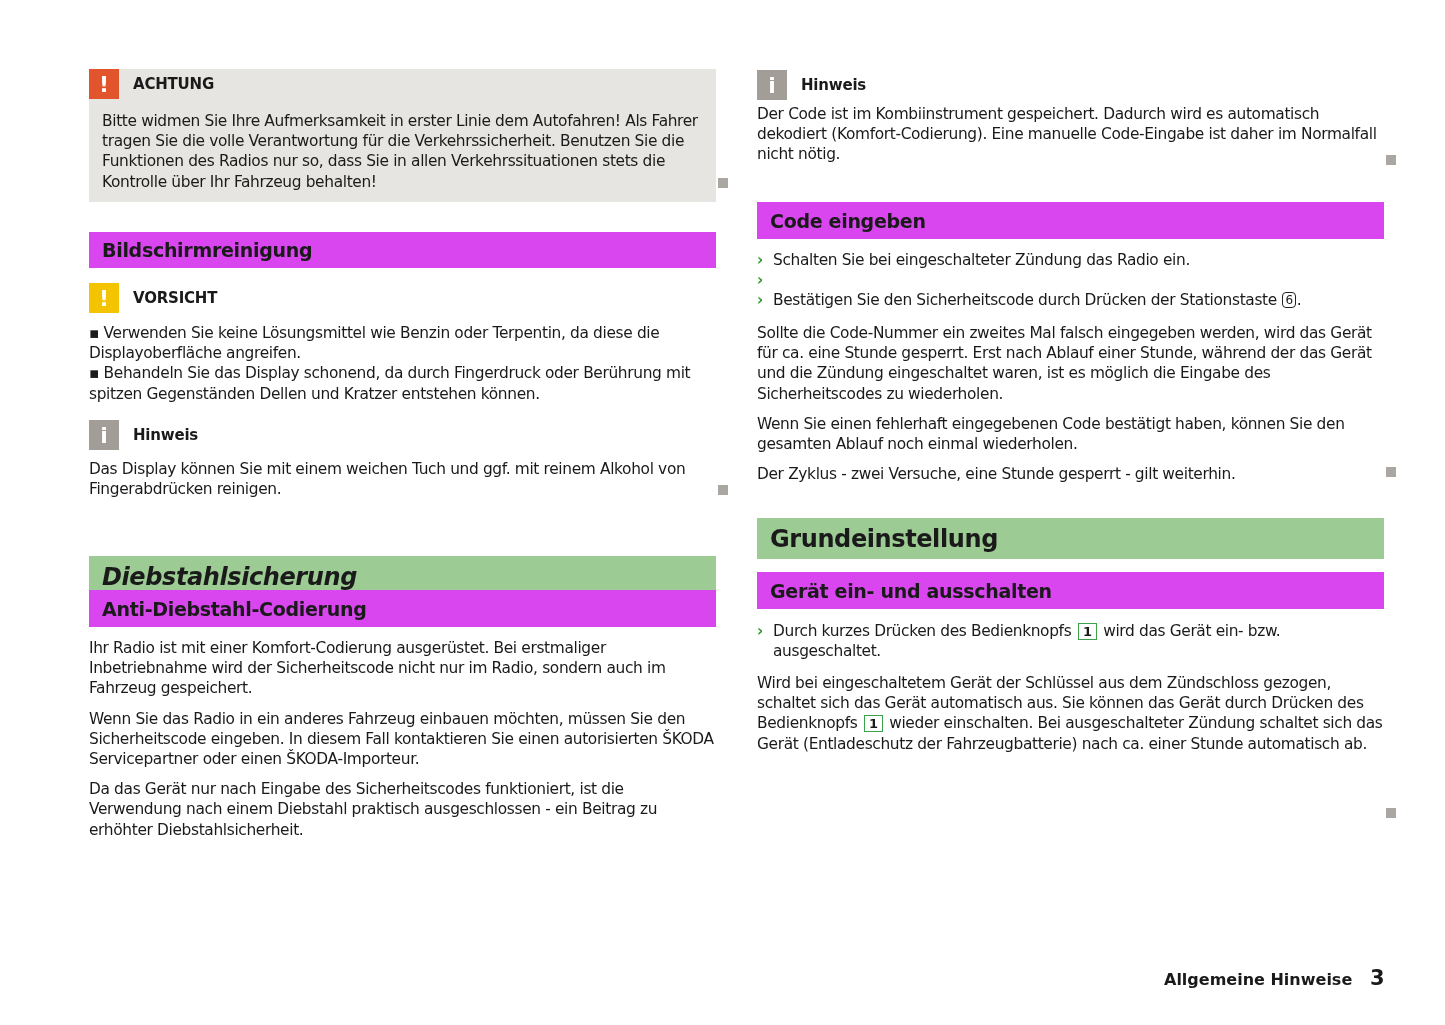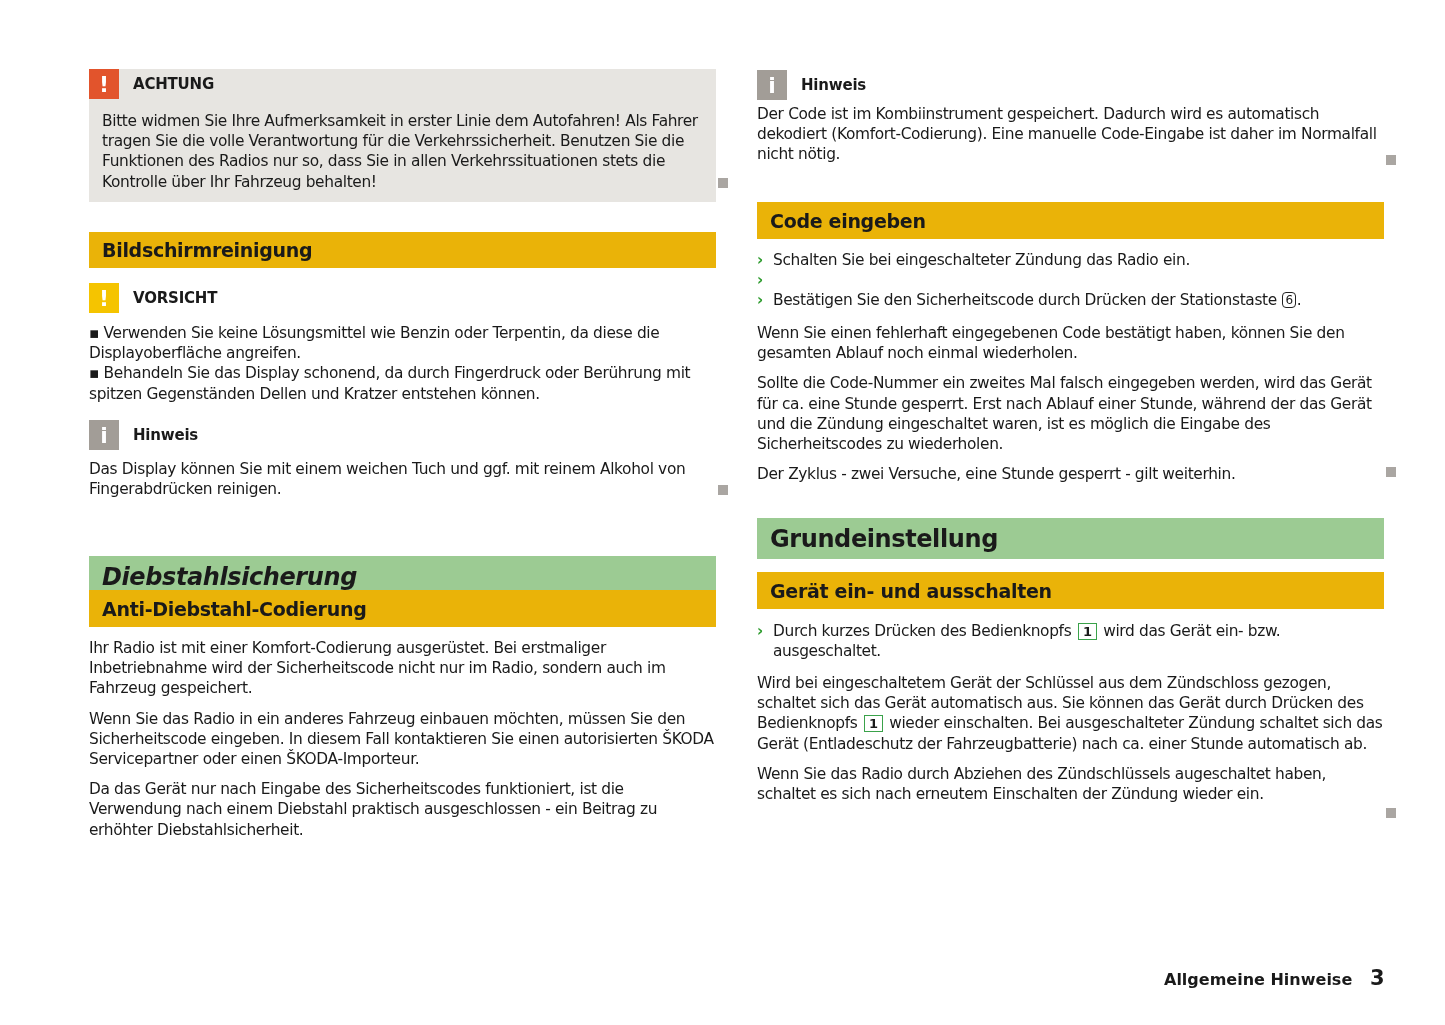--- a/index.html
+++ b/index.html
@@ -12,21 +12,21 @@
     p { margin: 0; }
     .body-text { font-size: 15.4px; line-height: 20.2px; letter-spacing: -0.35px; }
     .notice-head { display: flex; align-items: center; height: 30px; }
     .notice-icon { width: 30px; height: 30px; display: flex; align-items: center; justify-content: center;
                    color: #fff; font-weight: bold; font-size: 22px; font-family: "DejaVu Sans", sans-serif; }
     .notice-title { margin-left: 14px; font-size: 15px; font-weight: bold; letter-spacing: -0.2px; }
     .icon-warning { background: #e2542c; }
     .icon-caution { background: #f5c400; }
     .icon-info { background: #a29d97; }
     .achtung-box { background: #e7e5e1; }
-    .bar-gray { background: #eab308; height: 36px; display: flex; align-items: center; }
+    .bar-gray { background: #d946ef; height: 36px; display: flex; align-items: center; }
     .bar-gray span { margin-left: 13px; font-size: 19px; font-weight: bold; letter-spacing: -0.3px; }
     .bar-green { background: #9ccb93; height: 41px; display: flex; align-items: center; }
     .bar-green span { margin-left: 13px; font-size: 24px; font-weight: bold; letter-spacing: -0.4px; }
     .end-mark { position: absolute; width: 10px; height: 10px; background: #aaa6a2; }
     .step { display: flex; }
     .chev { color: #2f9c2f; font-weight: bold; width: 16px; flex: 0 0 16px; font-size: 15px; }
     .key-round { display: inline-block; border: 1.3px solid #222; border-radius: 4px; font-size: 12px;
                  line-height: 14px; padding: 0 2px; margin: 0 1px; vertical-align: 1px; }
     .key-green { display: inline-block; border: 1.5px solid #3aa24a; font-size: 13px; font-weight: bold;
                  line-height: 15px; padding: 0 4px; margin: 0 2px; vertical-align: 0px; }
@@ -110,22 +110,22 @@
     <div class="step body-text">
       <span class="chev">›</span>
       <span>
         <span>Bestätigen Sie den Sicherheitscode durch Drücken der Stationstaste</span>
         <span class="key-round">6</span><span>.</span>
       </span>
     </div>
   </div>
 
   <div class="abs" style="top:323px;">
+    <p class="body-text" style="margin-bottom:10px;">Sollte die Code-Nummer ein zweites Mal falsch eingegeben werden, wird das Gerät für ca. eine Stunde gesperrt. Erst nach Ablauf einer Stunde, während der das Gerät und die Zündung eingeschaltet waren, ist es möglich die Eingabe des Sicherheitscodes zu wiederholen.</p>
     <p class="body-text" style="margin-bottom:10px;">Wenn Sie einen fehlerhaft eingegebenen Code bestätigt haben, können Sie den gesamten Ablauf noch einmal wiederholen.</p>
-    <p class="body-text" style="margin-bottom:10px;">Sollte die Code-Nummer ein zweites Mal falsch eingegeben werden, wird das Gerät für ca. eine Stunde gesperrt. Erst nach Ablauf einer Stunde, während der das Gerät und die Zündung eingeschaltet waren, ist es möglich die Eingabe des Sicherheitscodes zu wiederholen.</p>
     <p class="body-text">Der Zyklus - zwei Versuche, eine Stunde gesperrt - gilt weiterhin.</p>
   </div>
   <div class="end-mark" style="left:629px; top:467px;"></div>
 
   <div class="abs bar-green" style="top:518px;">
     <span>Grundeinstellung</span>
   </div>
 
   <div class="abs bar-gray" style="top:572px; height:37px;">
     <span>Gerät ein- und ausschalten</span>
@@ -141,19 +141,18 @@
       </span>
     </div>
   </div>
 
   <div class="abs" style="top:673px;">
     <p class="body-text" style="margin-bottom:10px;">
       <span>Wird bei eingeschaltetem Gerät der Schlüssel aus dem Zündschloss gezogen, schaltet sich das Gerät automatisch aus. Sie können das Gerät durch Drücken des Bedienknopfs</span>
       <span class="key-green">1</span>
       <span>wieder einschalten. Bei ausgeschalteter Zündung schaltet sich das Gerät (Entladeschutz der Fahrzeugbatterie) nach ca. einer Stunde automatisch ab.</span>
     </p>
-    <p class="body-text">Wenn Sie das Radio durch Abziehen des Zündschlüssels augeschaltet haben, schaltet es sich nach erneutem Einschalten der Zündung wieder ein.</p>
   </div>
   <div class="end-mark" style="left:629px; top:808px;"></div>
 </div>
 
 <div class="footer-title">Allgemeine Hinweise</div>
 <div class="footer-page">3</div>
 
 </body></html>

